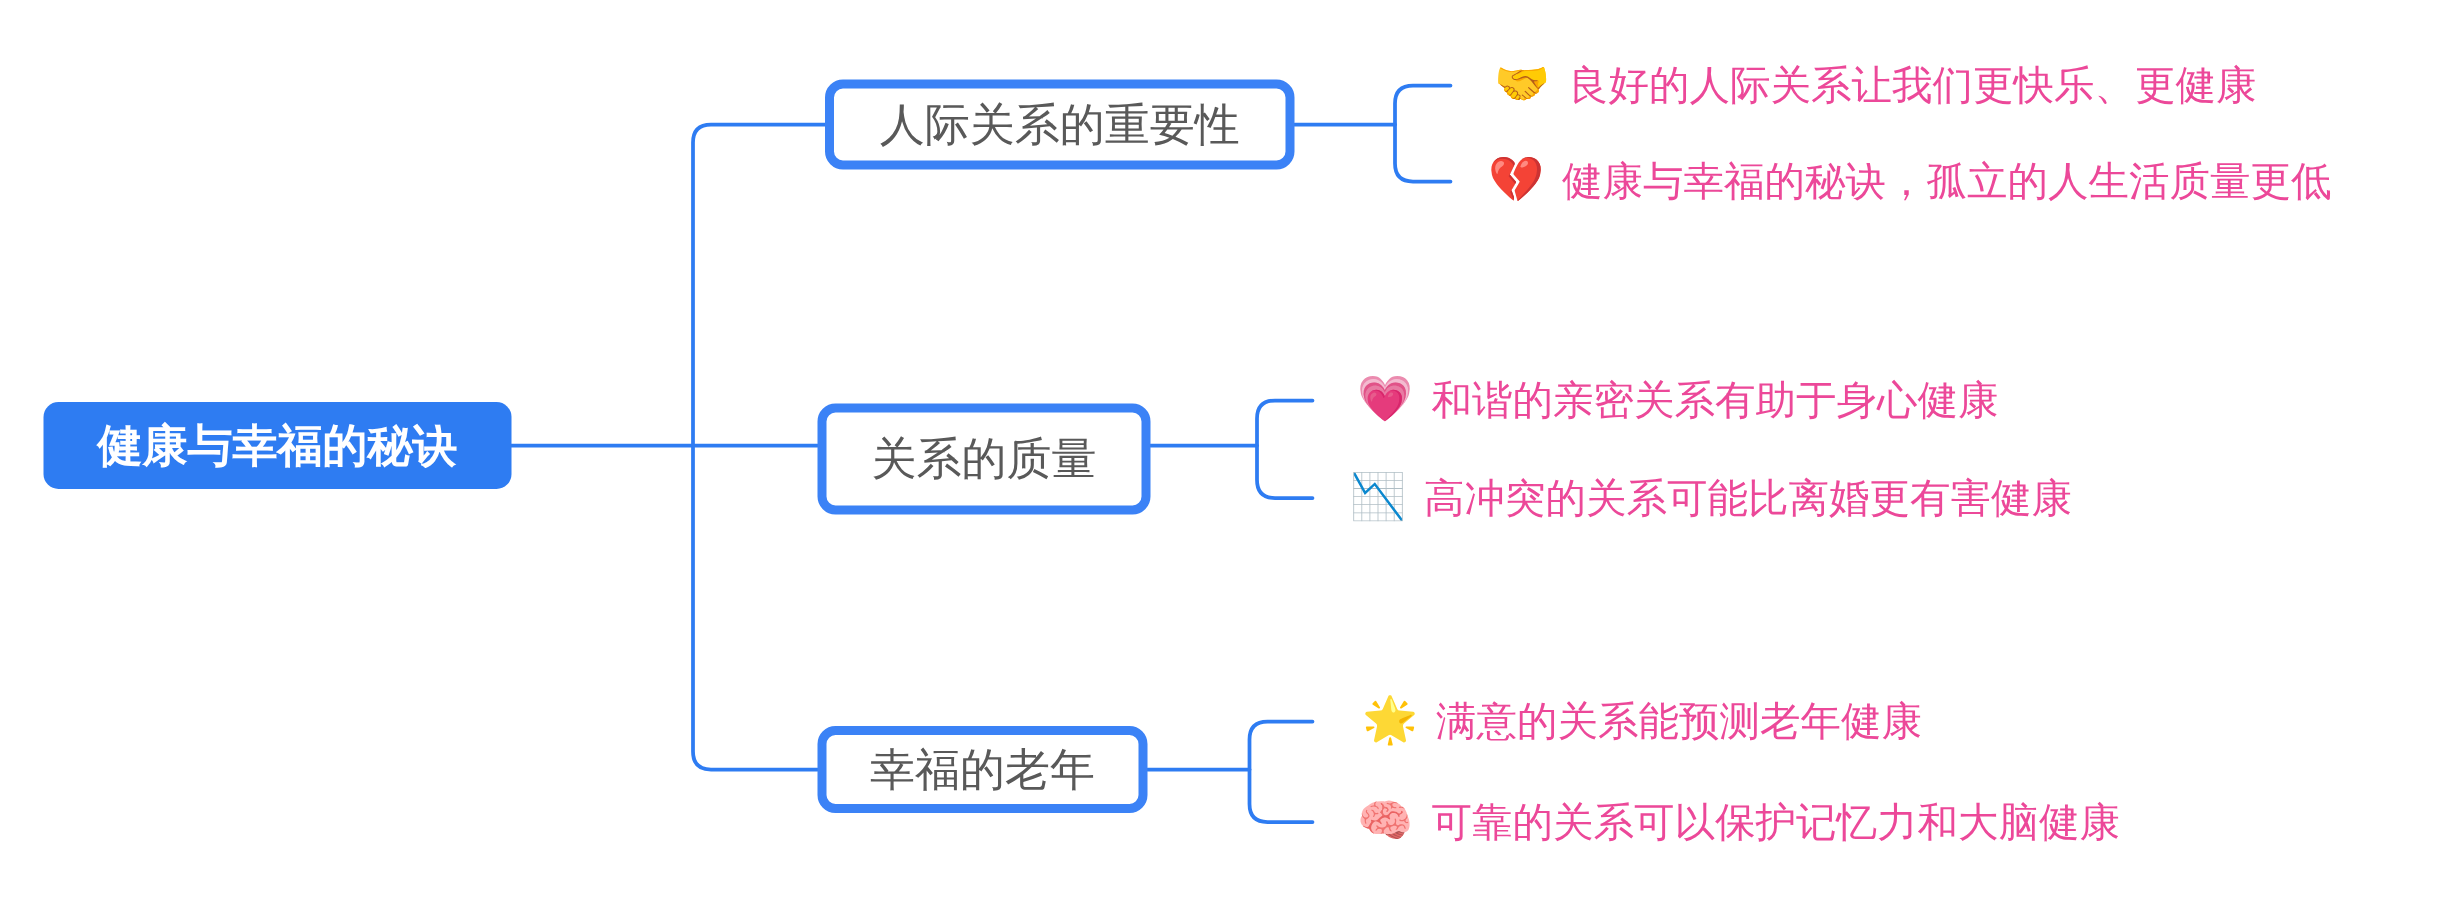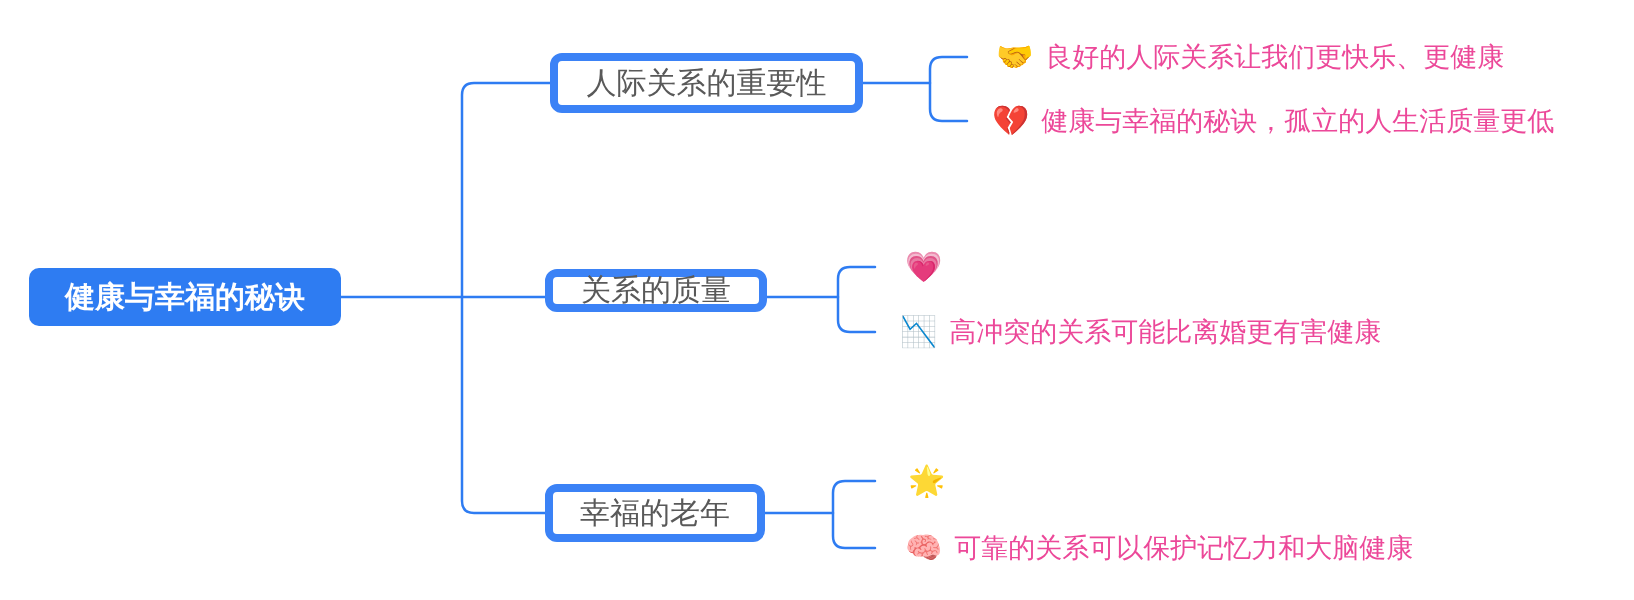--- a/index.html
+++ b/index.html
@@ -36,32 +36,32 @@
     justify-content: center;
     color: #ffffff;
     font-size: 30px;
     font-weight: bold;
     cursor: pointer;
     margin-left: 11px;
   }
   .branch-node {
     position: absolute;
     background: #ffffff;
-    border: 8px solid #3b82f6;
+    border: 6px solid #3b82f6;
     border-radius: 12px;
     display: flex;
     align-items: center;
     justify-content: center;
     color: #595959;
     font-size: 30px;
     cursor: pointer;
     font-family: Liberation Mono, monospace;
   }
   .branch-1 { left: 550px; top: 53px;  width: 313px; height: 60px; }
-  .branch-2 { left: 545px; top: 269px; width: 222px; height: 43px; }
+  .branch-2 { left: 545px; top: 269px; width: 222px; height: 74px; }
   .branch-3 { left: 545px; top: 484px; width: 220px; height: 58px; text-align: center; }
   .leaf {
     position: absolute;
     display: flex;
     align-items: center;
     gap: 12px;
     height: 40px;
     white-space: nowrap;
     cursor: pointer;
   }
@@ -123,29 +123,31 @@
     <span class="leaf-text">良好的人际关系让我们更快乐、更健康</span>
   </div>
 
   <div class="leaf l1b">
     <span class="emoji">💔</span>
     <span class="leaf-text">健康与幸福的秘诀，孤立的人生活质量更低</span>
   </div>
 
   <div class="leaf l2a">
     <span class="emoji">💗</span>
+    <span class="leaf-text">和谐的亲密关系有助于身心健康</span>
   </div>
 
   <div class="leaf l2b">
     <span class="emoji">📉</span>
     <span class="leaf-text">高冲突的关系可能比离婚更有害健康</span>
   </div>
 
   <div class="leaf l3a">
     <span class="emoji">🌟</span>
+    <span class="leaf-text">满意的关系能预测老年健康</span>
   </div>
 
   <div class="leaf l3b">
     <span class="emoji">🧠</span>
     <span class="leaf-text">可靠的关系可以保护记忆力和大脑健康</span>
   </div>
 
 </div>
 
 </body></html>

